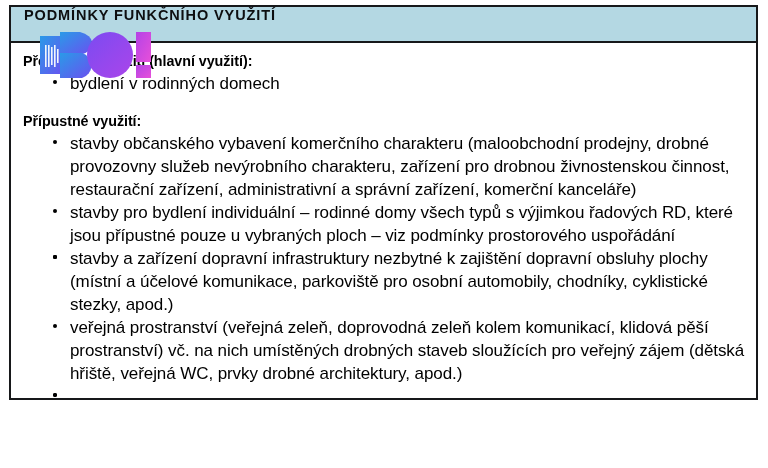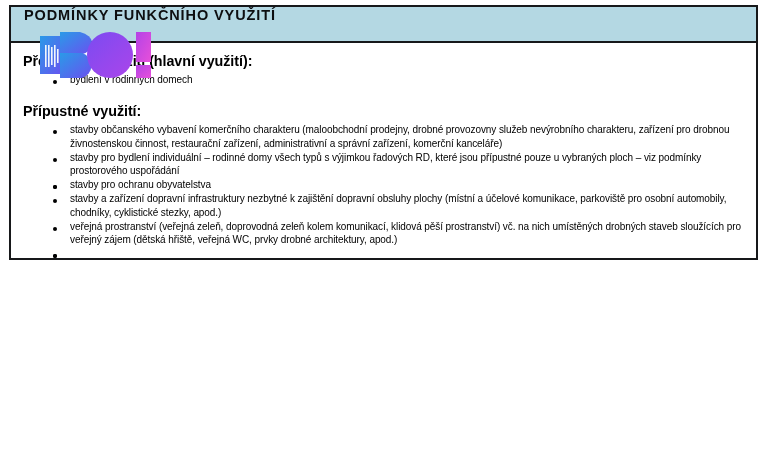--- a/index.html
+++ b/index.html
@@ -74,21 +74,21 @@
   }
 
   ul.bullets {
     list-style: none;
     margin: 0;
     padding: 0;
   }
   ul.bullets > li {
     position: relative;
     padding-left: 47px;
-    font-size: 10px;
+    font-size: 17px;
     line-height: 1.345;
     margin-bottom: 0.5px;
     letter-spacing: -0.08px;
   }
   ul.bullets > li .bullet-dot {
     position: absolute;
     left: 30px;
     top: 7px;
     width: 4px;
     height: 4px;
@@ -146,21 +146,20 @@
           </li>
           <li>
             <span class="bullet-dot"></span>
             <span>stavby pro bydlení individuální – rodinné domy všech typů s výjimkou řadových RD, které jsou přípustné pouze u vybraných ploch – viz podmínky prostorového uspořádání</span>
           </li>
           <li>
             <span class="bullet-dot"></span>
           </li>
           <li>
             <span class="bullet-dot"></span>
-            <span>stavby pro ochranu obyvatelstva</span>
           </li>
           <li>
             <span class="bullet-dot"></span>
             <span>stavby a zařízení dopravní infrastruktury nezbytné k zajištění dopravní obsluhy plochy (místní a účelové komunikace, parkoviště pro osobní automobily, chodníky, cyklistické stezky, apod.)</span>
           </li>
           <li>
             <span class="bullet-dot"></span>
             <span>veřejná prostranství (veřejná zeleň, doprovodná zeleň kolem komunikací, klidová pěší prostranství) vč. na nich umístěných drobných staveb sloužících pro veřejný zájem (dětská hřiště, veřejná WC, prvky drobné architektury, apod.)</span>
           </li>
           <li>

